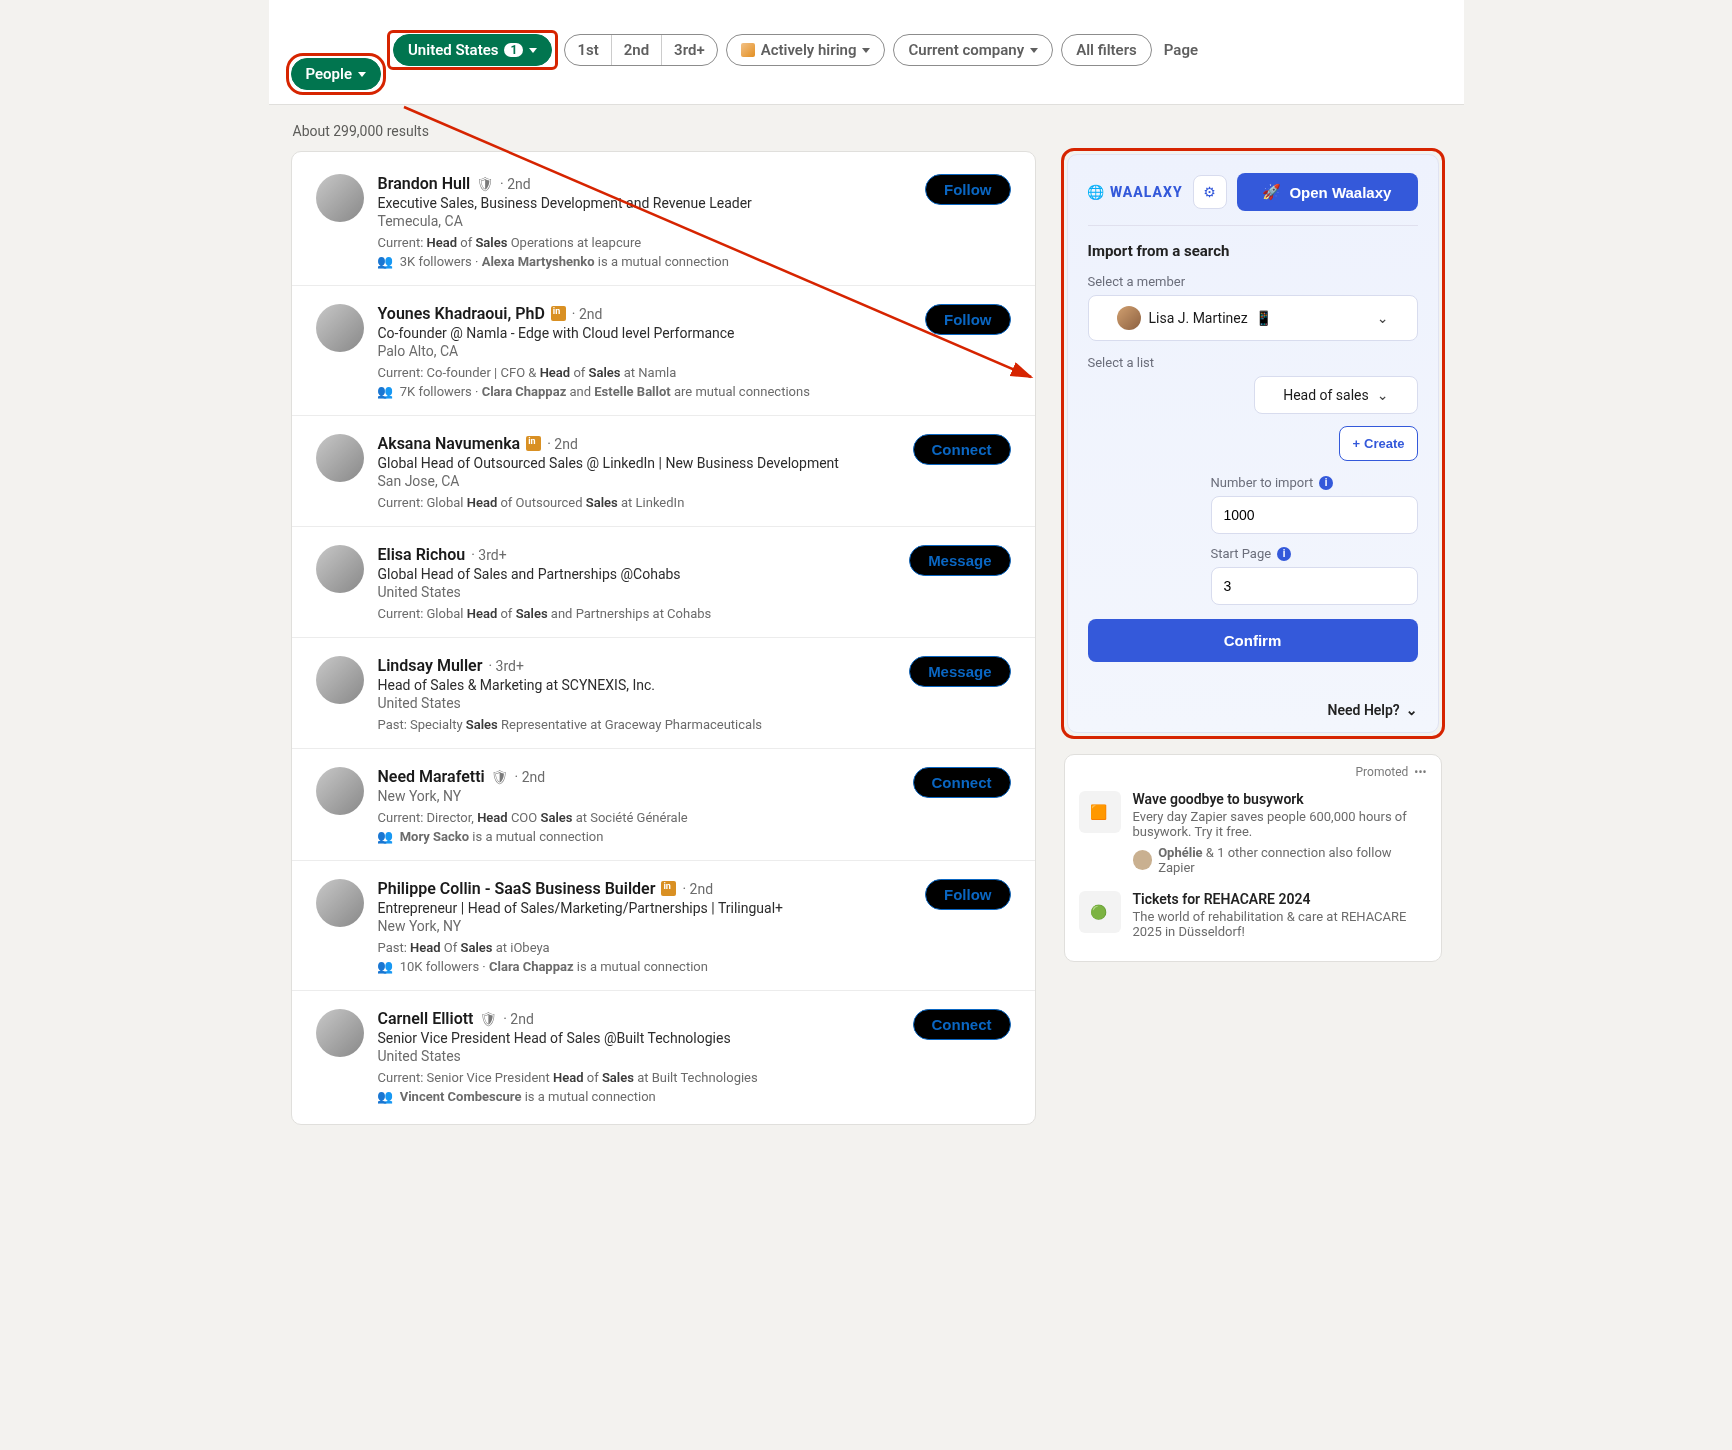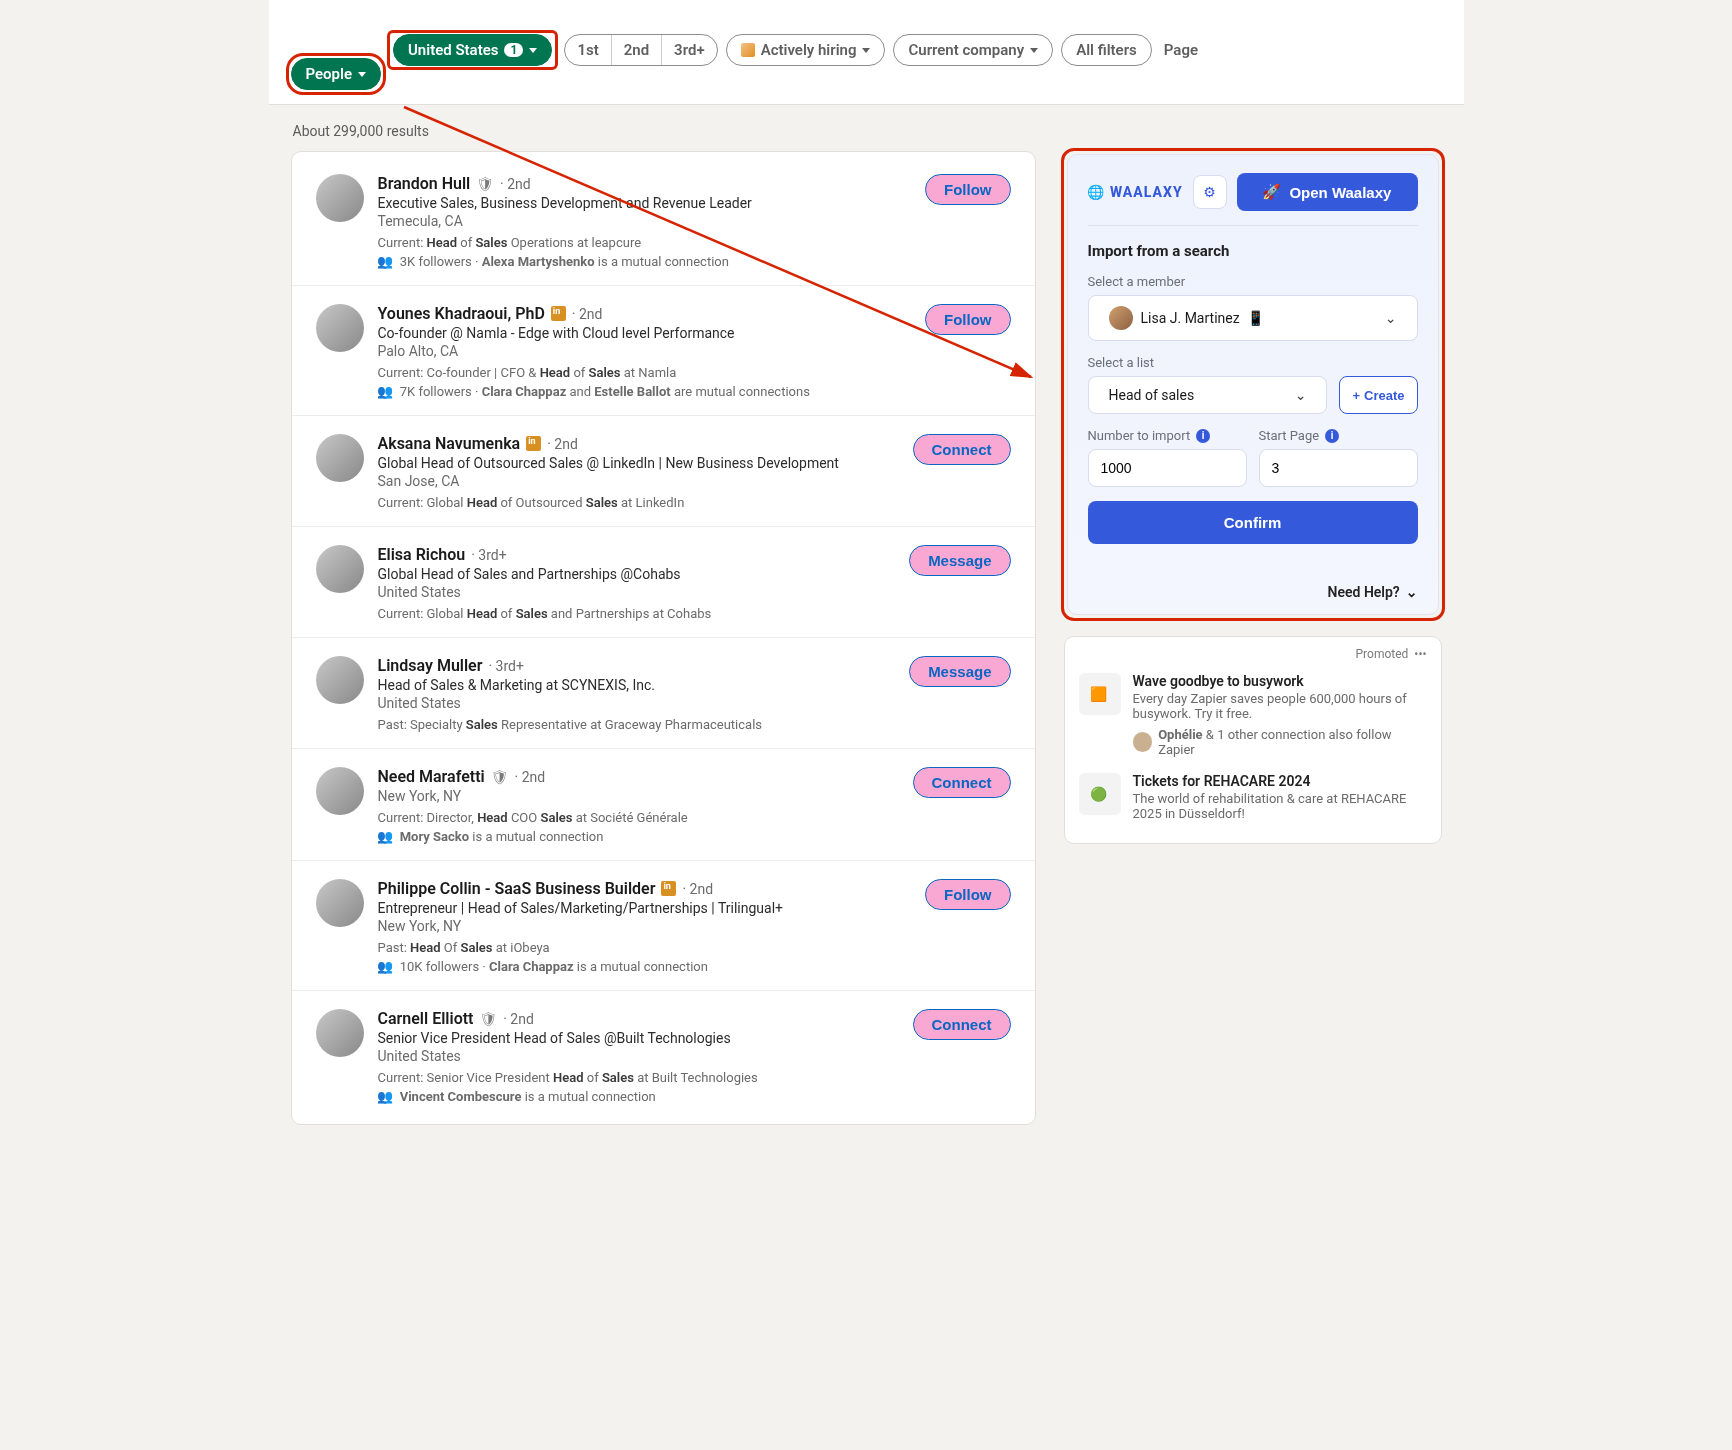--- a/index.html
+++ b/index.html
@@ -32,35 +32,35 @@
   .in-badge::after { content:"in"; color:#fff; font-size:9px; font-weight:700; position:absolute; top:0; left:2px; }
   .shield { color:#797979; }
   .degree { color:#6b6b6b; font-size:14px; }
   .headline { color:#2c2c2c; font-size:14px; margin-top:2px; }
   .loc { color:#6b6b6b; font-size:14px; margin-top:2px; }
   .sub { color:#6b6b6b; font-size:13px; margin-top:6px; }
   .sub b { color:#3a3a3a; font-weight:600; }
   .mutual { color:#6b6b6b; font-size:13px; margin-top:4px; display:flex; align-items:center; gap:6px; }
   .people-ico { color:#7a7a7a; }
   .action-col { flex-shrink:0; }
-  .pill-btn { border:1px solid #0a66c2; color:#0a66c2; background:#f9a8d4; border-radius:18px; padding:6px 18px; font-size:15px; font-weight:600; cursor:pointer; }
+  .pill-btn { border:1px solid #0a66c2; color:#0a66c2; background:#000000; border-radius:18px; padding:6px 18px; font-size:15px; font-weight:600; cursor:pointer; }
 
   .side { width:378px; flex-shrink:0; display:flex; flex-direction:column; gap:18px; }
   .waalaxy-wrap { outline:3px solid #d62400; border-radius:10px; padding:3px; }
   .waalaxy { background:linear-gradient(180deg,#eef2fd,#f3f6fd); border:1px solid #e0e3f2; border-radius:10px; padding:18px 20px 14px; }
   .wa-head { display:flex; align-items:center; gap:10px; border-bottom:1px solid #e0e0ee; padding-bottom:14px; margin-bottom:16px; }
   .wa-logo { color:#3459da; font-weight:800; letter-spacing:1px; font-size:14px; display:flex; align-items:center; gap:4px; }
   .gear-btn { width:34px; height:34px; border:1px solid #d8dcee; border-radius:8px; background:#fff; display:flex; align-items:center; justify-content:center; color:#3459da; cursor:pointer; }
   .open-btn { flex:1; background:#3459da; color:#fff; border:none; border-radius:8px; padding:10px 14px; font-size:15px; font-weight:600; display:flex; align-items:center; justify-content:center; gap:8px; cursor:pointer; }
   .wa-title { font-size:15px; font-weight:700; color:#222; margin-bottom:14px; }
   .wa-label { font-size:13px; color:#6b6e7b; margin-bottom:6px; display:flex; align-items:center; gap:6px; }
-  .wa-field { background:#fff; border:1px solid #d8dcee; border-radius:8px; padding:10px 20px; display:flex; align-items:center; gap:8px; margin-bottom:14px; }
+  .wa-field { background:#fff; border:1px solid #d8dcee; border-radius:8px; padding:10px 28px; display:flex; align-items:center; gap:8px; margin-bottom:14px; }
   .wa-field .chev { margin-left:auto; color:#444; }
   .mini-av { width:24px; height:24px; border-radius:50%; background:linear-gradient(135deg,#d1a070,#8c6040); }
-  .wa-row { display:flex; gap:12px; margin-bottom:14px; }
+  .wa-row { display:flex; gap:12px; align-items:flex-end; margin-bottom:14px;flex-direction:column; }
   .wa-row .col { flex:1; }
   .create-btn { border:1.5px solid #3459da; color:#3459da; background:#fff; border-radius:8px; padding:9px 12px; font-size:13px; font-weight:700; display:flex; align-items:center; gap:4px; cursor:pointer; }
   .wa-input { background:#fff; border:1px solid #d8dcee; border-radius:8px; padding:10px 12px; width:100%; font-size:14px; }
   .confirm-btn { width:100%; background:#3459da; color:#fff; border:none; border-radius:8px; padding:13px; font-size:15px; font-weight:600; cursor:pointer; }
   .need-help { text-align:right; font-size:14px; font-weight:600; color:#222; margin-top:40px; display:flex; justify-content:flex-end; align-items:center; gap:6px; cursor:pointer; }
 
   .promo-card { background:#fff; border:1px solid #e0dfdc; border-radius:10px; padding:10px 14px 14px; }
   .promo-head { text-align:right; font-size:12px; color:#7a7a7a; display:flex; justify-content:flex-end; align-items:center; gap:6px; margin-bottom:4px; }
   .promo-item { display:flex; gap:12px; padding:8px 0; }
   .promo-thumb { width:42px; height:42px; border-radius:6px; background:#f3f3f3; display:flex; align-items:center; justify-content:center; flex-shrink:0; }

